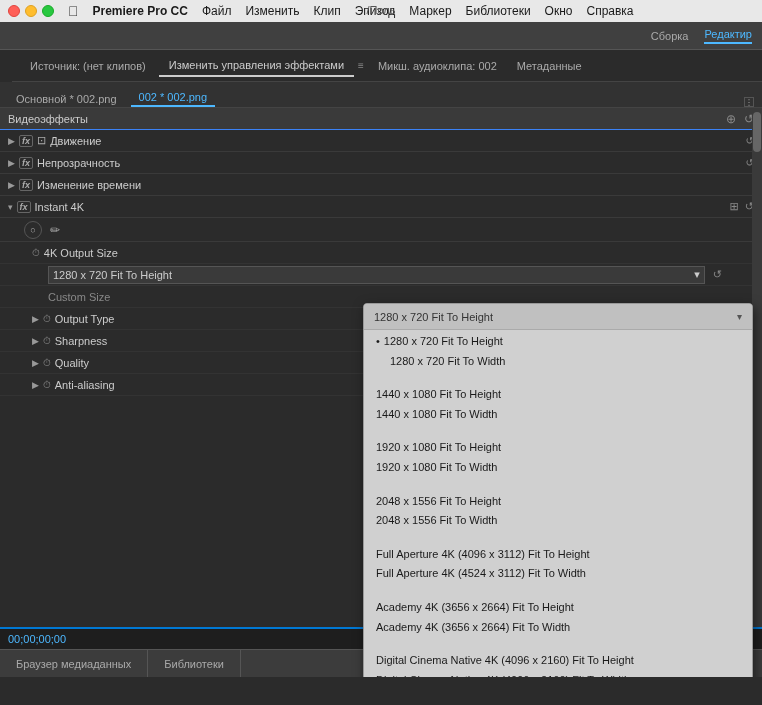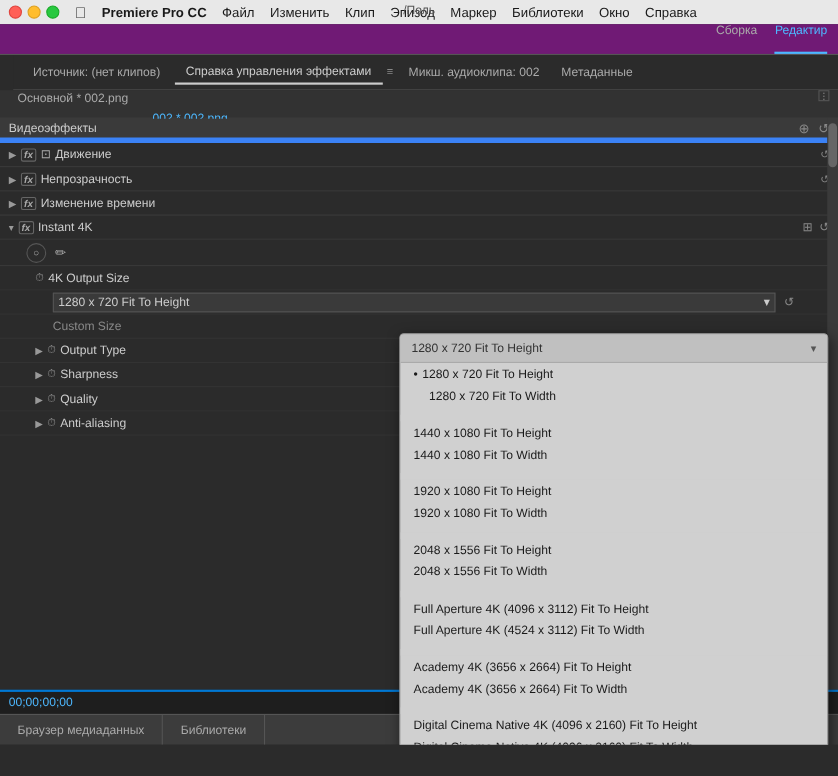--- a/index.html
+++ b/index.html
@@ -30,23 +30,24 @@
 
     
     .traffic-lights { display: flex; gap: 5px; align-items: center; }
     .tl { width: 12px; height: 12px; border-radius: 50%; }
     .tl-red { background: #ff5f57; border: 1px solid #e0443e; }
     .tl-yellow { background: #ffbd2e; border: 1px solid #dea123; }
     .tl-green { background: #28c840; border: 1px solid #1aab29; }
 
     
     #tabbar {
-      background: #701a75;
+      background: #404040;
       height: 28px;
       display: flex;
+      align-items: center;
       justify-content: flex-end;
       padding: 0 10px;
       border-bottom: 1px solid #555;
     }
     .tab-label { font-size: 11px; color: #aaa; margin-left: 16px; cursor: pointer; }
     .tab-label.active { color: #4db8ff; border-bottom: 2px solid #4db8ff; padding-bottom: 2px; }
 
     
     #panel-header {
       background: #2b2b2b;
@@ -69,21 +70,21 @@
       color: #cccccc;
       border-bottom: 2px solid #cccccc;
     }
     .panel-tab-separator { color: #666; font-size: 11px; }
 
     
     #clip-tabs {
       background: #323232;
       height: 26px;
       display: flex;
-      align-items: flex-start;
+      align-items: flex-end;
       padding: 0 8px;
       border-bottom: 1px solid #444;
       gap: 6px;
     }
     .clip-tab {
       font-size: 11px;
       color: #aaa;
       padding: 2px 8px;
       cursor: pointer;
     }
@@ -102,21 +103,21 @@
 
     
     .section-header {
       background: #3a3a3a;
       height: 22px;
       display: flex;
       align-items: center;
       padding: 0 8px;
       font-size: 11px;
       color: #ccc;
-      border-bottom: 5px solid #3b82f6;
+      border-bottom: 1px solid #3b82f6;
     }
 
     
     .effect-row {
       display: flex;
       align-items: center;
       height: 22px;
       padding: 0 8px;
       border-bottom: 1px solid #3a3a3a;
       cursor: pointer;
@@ -332,21 +333,21 @@
 <div id="main-content">
 
   <div id="tabbar">
     <span class="tab-label">Сборка</span>
     <span class="tab-label active">Редактир</span>
   </div>
 
   <div id="panel-header">
     <span class="panel-tab">Источник: (нет клипов)</span>
     <span class="panel-tab-separator">&nbsp;</span>
-    <span class="panel-tab active">Справка управления эффектами</span>
+    <span class="panel-tab active">Изменить управления эффектами</span>
     <span style="font-size:10px;color:#888;margin:0 4px">≡</span>
     <span class="panel-tab">Микш. аудиоклипа: 002</span>
     <span class="panel-tab">Метаданные</span>
   </div>
 
   <div id="clip-tabs">
     <span class="clip-tab">Основной * 002.png</span>
     <span class="clip-tab active">002 * 002.png</span>
     <div style="margin-left:auto;width:10px;height:10px;border:1px solid #555;display:flex;align-items:center;justify-content:center;cursor:pointer">
       <span style="font-size:8px;color:#aaa">⋮</span>

